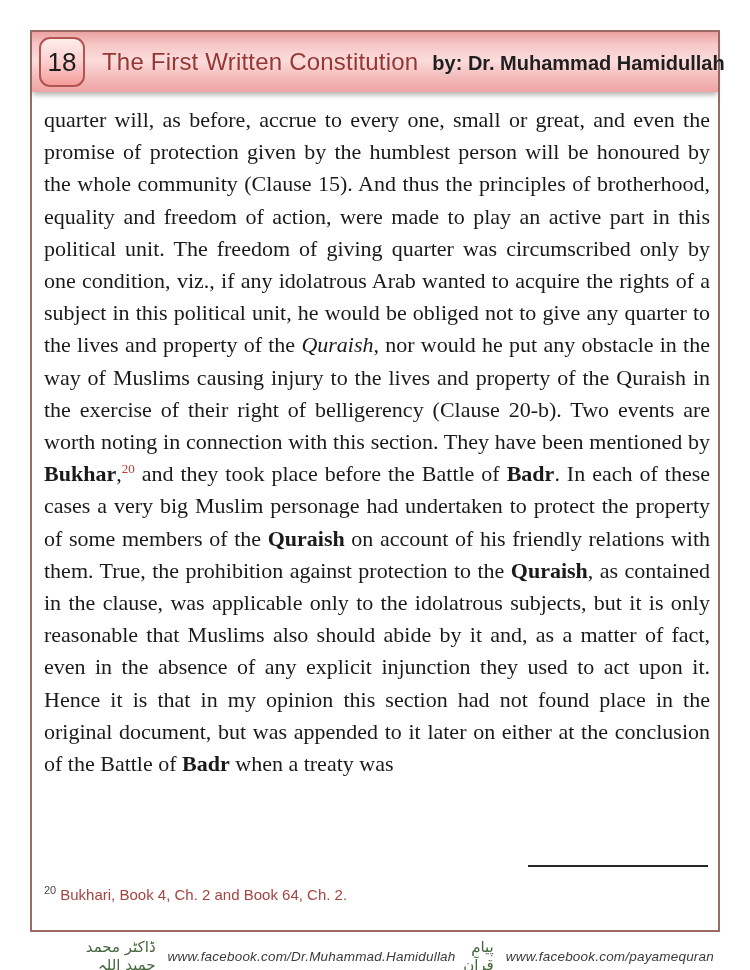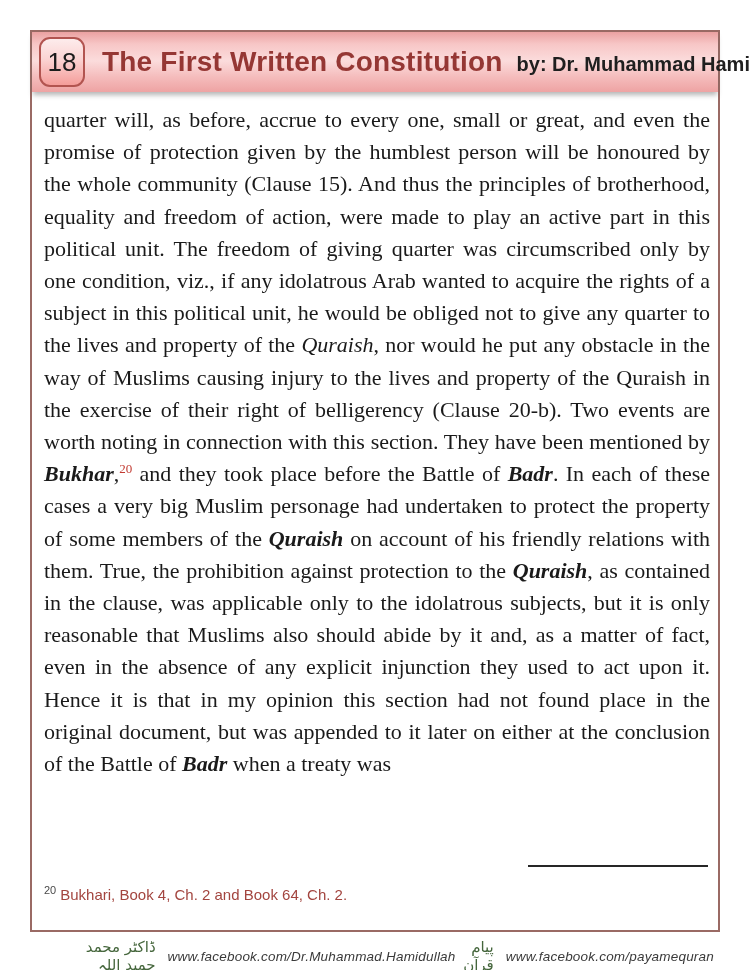--- a/index.html
+++ b/index.html
@@ -57,22 +57,22 @@
     color: #1c1c1c;
   }
   .header-text {
     margin-left: 70px;
     display: flex;
     align-items: baseline;
     gap: 14px;
     white-space: nowrap;
   }
   .title {
-    font-size: 28px;
-    font-weight: bold;
+    font-size: 24px;
+    font-weight: normal;
     color: #953734;
     letter-spacing: 0.2px;
   }
   .byline {
     font-size: 20px;
     font-weight: 600;
     color: #1f1f1f;
   }
   
   .body-text {
@@ -80,21 +80,21 @@
     left: 12px;
     right: 8px;
     top: 72px;
     font-family: "Liberation Serif", serif;
     font-size: 22px;
     line-height: 32.2px;
     color: #1a1a1a;
     text-align: justify;
   }
   .run-italic { font-style: italic; }
-  .run-bolditalic { font-style: italic; font-weight: bold; }
+  .run-bolditalic { font-weight: bold; }
   sup.run-sup {
     color: #c23b32;
     font-size: 13px;
     line-height: 0;
   }
   
   .footnote-rule {
     position: absolute;
     right: 10px;
     top: 833px;

